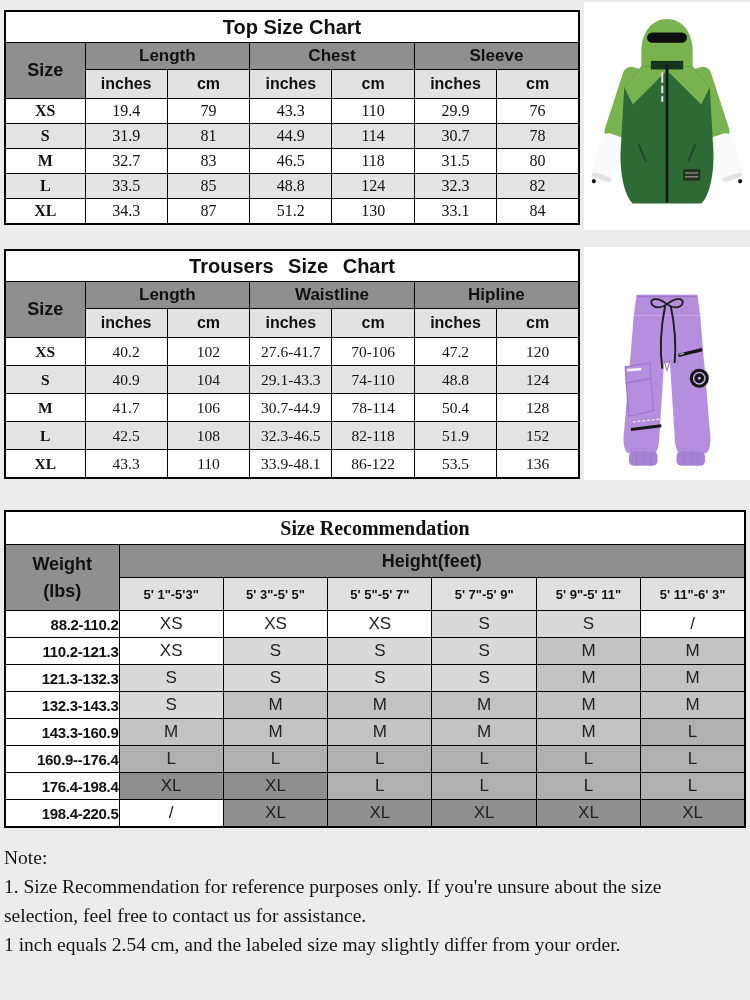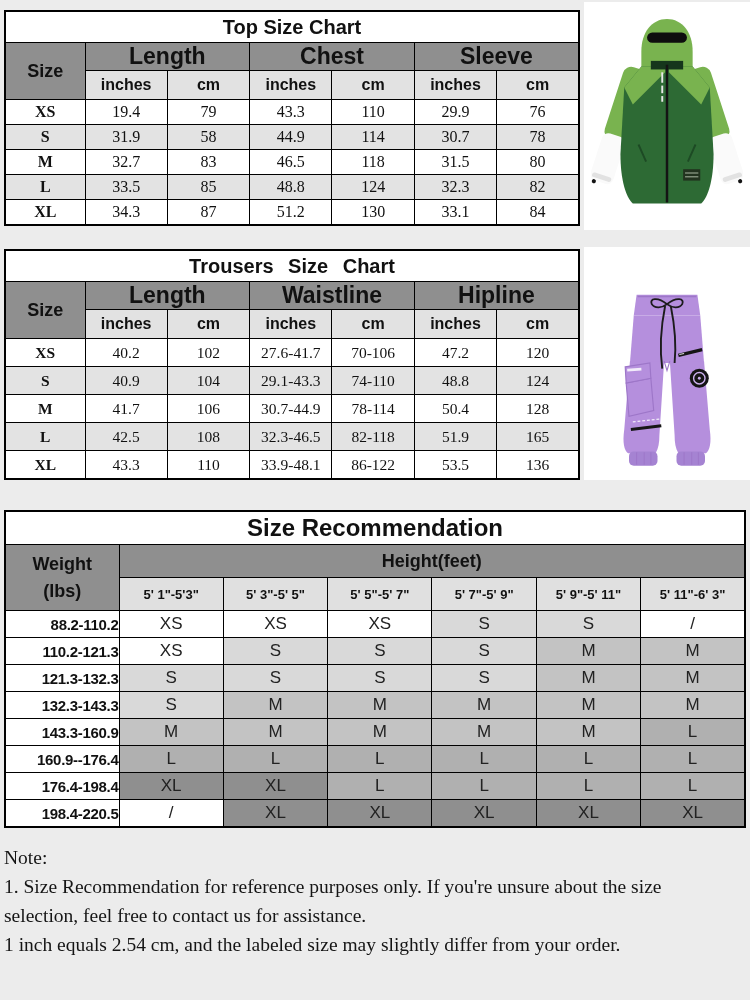--- a/index.html
+++ b/index.html
@@ -7,23 +7,23 @@
   .canvas{position:relative;width:750px;height:1000px;background:#ececec;overflow:hidden;}
 
   table{border-collapse:collapse;position:absolute;table-layout:fixed;background:#fff;}
   td,th{border:1px solid #000;text-align:center;vertical-align:middle;padding:0;color:#111;overflow:hidden;}
   .t1,.t2{left:4px;top:10px;width:576px;border:2px solid #000;}
   .t2{top:249px;}
   .t3{left:4px;top:510px;width:742px;border:2px solid #000;}
 
   .title{background:#fff;font-weight:bold;font-size:20px;height:30px;}
   .t2 .title{word-spacing:9px;}
-  .t3 .title{height:32px;font-size:24px;}
-
-  .ghdr{background:#8f8f8f;font-weight:bold;font-size:23px;height:26px;}
+  .t3 .title{height:32px;font-size:20px;font-family:Liberation Serif, serif;}
+
+  .ghdr{background:#8f8f8f;font-weight:bold;font-size:17px;height:26px;}
   .t1 .ghdr.szhead,.t2 .ghdr.szhead{font-size:18px;}
   .uhdr{background:#e2e2e2;font-weight:bold;font-size:16px;height:28px;margin-top:11px;}
 
   .t1 td.data,.t2 td.data{font-family:"Liberation Serif",serif;font-size:16px;height:24px;background:#fff;}
   .t2 td.data{height:27px;font-size:15.5px;}
   .szc{font-weight:bold;}
   tr.alt td.data{background:#e3e3e3;}
 
   .t3 .ghdr{font-size:18px;height:32px;}
   .t3 .hh{background:#e0e0e0;font-weight:bold;font-size:13px;height:32px;}
@@ -76,21 +76,21 @@
       <td class="data">19.4</td>
       <td class="data">79</td>
       <td class="data">43.3</td>
       <td class="data">110</td>
       <td class="data">29.9</td>
       <td class="data">76</td>
     </tr>
     <tr class="alt">
       <td class="data szc">S</td>
       <td class="data">31.9</td>
-      <td class="data">58</td>
+      <td class="data">81</td>
       <td class="data">44.9</td>
       <td class="data">114</td>
       <td class="data">30.7</td>
       <td class="data">78</td>
     </tr>
     <tr>
       <td class="data szc">M</td>
       <td class="data">32.7</td>
       <td class="data">83</td>
       <td class="data">46.5</td>
@@ -221,21 +221,21 @@
       <td class="data">50.4</td>
       <td class="data">128</td>
     </tr>
     <tr class="alt">
       <td class="data szc">L</td>
       <td class="data">42.5</td>
       <td class="data">108</td>
       <td class="data">32.3-46.5</td>
       <td class="data">82-118</td>
       <td class="data">51.9</td>
-      <td class="data">165</td>
+      <td class="data">152</td>
     </tr>
     <tr>
       <td class="data szc">XL</td>
       <td class="data">43.3</td>
       <td class="data">110</td>
       <td class="data">33.9-48.1</td>
       <td class="data">86-122</td>
       <td class="data">53.5</td>
       <td class="data">136</td>
     </tr>

